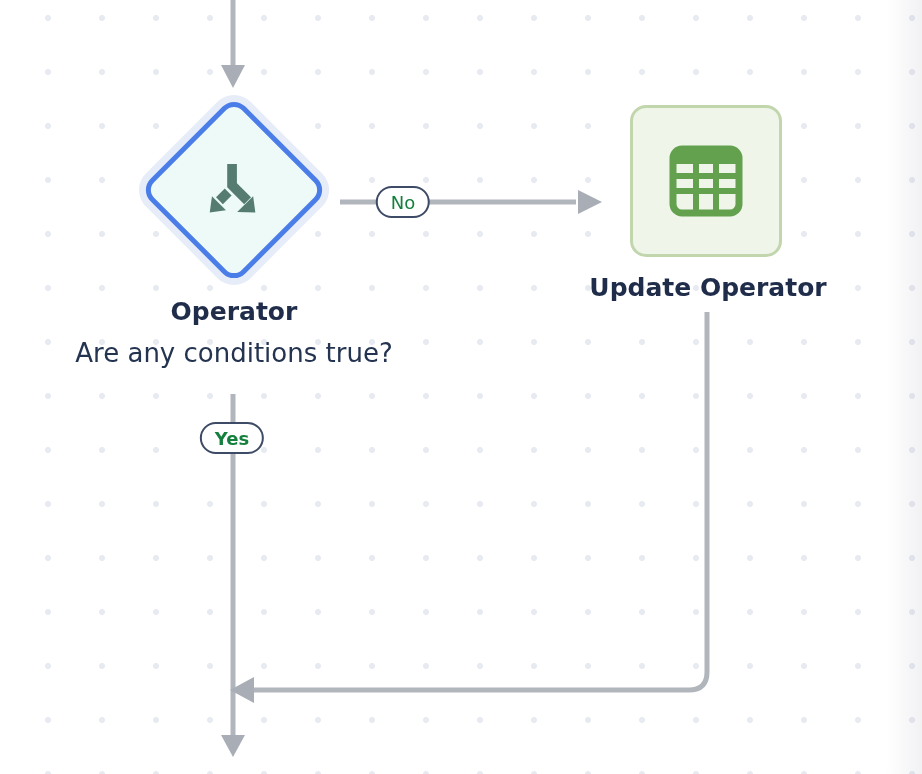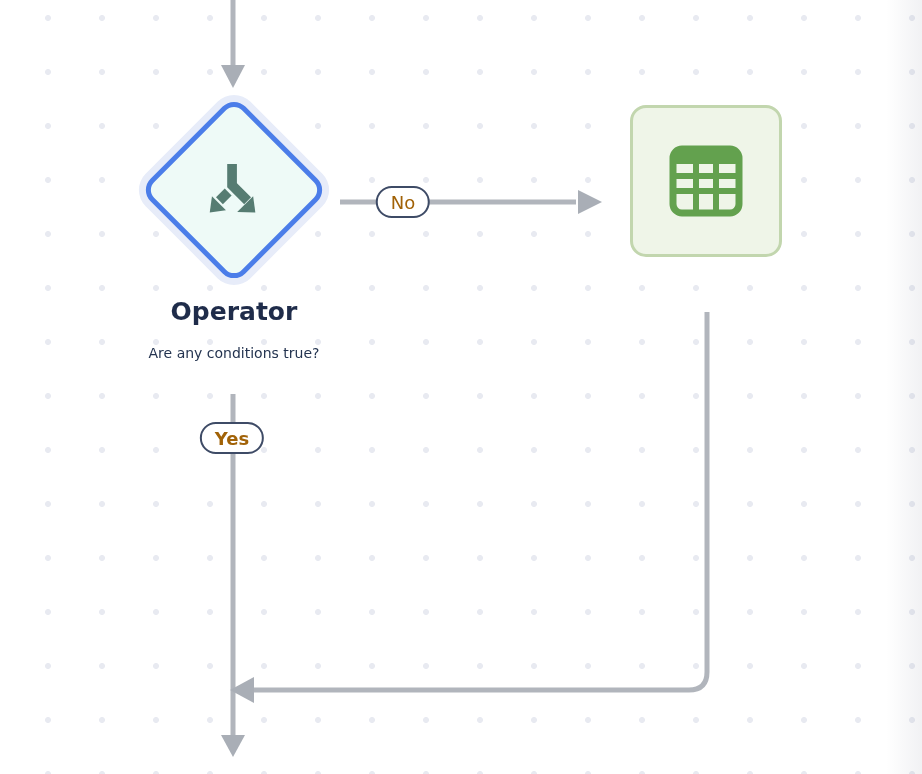--- a/index.html
+++ b/index.html
@@ -44,36 +44,36 @@
     cursor:pointer;
   }
 
   .node-title{
     position:absolute;text-align:center;
     font-size:25px;font-weight:700;color:#1f2c4a;
     line-height:28px;z-index:2;white-space:nowrap;
   }
   .node-subtitle{
     position:absolute;text-align:center;
-    font-size:14px;font-weight:400;color:#243450;
+    font-size:26px;font-weight:400;color:#243450;
     line-height:26px;z-index:2;white-space:nowrap;
   }
   .op-title{left:234px;top:298px;transform:translateX(-50%);}
   .op-subtitle{left:234px;top:340px;transform:translateX(-50%);}
   .update-title{left:708px;top:274px;transform:translateX(-50%);}
 
   .edge-pill{
     position:absolute;z-index:3;
     height:32px;box-sizing:border-box;
     padding:0 13px;
     background:#ffffff;
     border:2px solid #3e4b66;
     border-radius:17px;
     display:inline-flex;align-items:center;justify-content:center;
-    font-size:18px;color:#a16207;
+    font-size:18px;color:#15803d;
     transform:translateX(-50%);
   }
   .pill-no{left:403px;top:186px;}
   .pill-yes{left:232px;top:422px;font-weight:bold;}
 
   .right-fade{
     position:absolute;right:0;top:0;width:36px;height:100%;z-index:4;
     background:linear-gradient(to right,rgba(100,105,130,0),rgba(100,105,130,0.09));
     pointer-events:none;
   }
@@ -116,20 +116,21 @@
     <svg width="74" height="72" viewBox="0 0 74 72">
       <rect x="4" y="4" width="66" height="64" rx="9" fill="none" stroke="#63a14e" stroke-width="7"></rect>
       <rect x="4" y="6" width="66" height="13" rx="4" fill="#63a14e"></rect>
       <line x1="4" y1="31" x2="70" y2="31" stroke="#63a14e" stroke-width="6"></line>
       <line x1="4" y1="46" x2="70" y2="46" stroke="#63a14e" stroke-width="6"></line>
       <line x1="27" y1="19" x2="27" y2="68" stroke="#63a14e" stroke-width="6"></line>
       <line x1="47" y1="19" x2="47" y2="68" stroke="#63a14e" stroke-width="6"></line>
     </svg>
   </div>
 
+  <div class="node-title update-title">Update Operator</div>
 
   <div class="edge-pill pill-no">
     <span>No</span>
   </div>
   <div class="edge-pill pill-yes">
     <span>Yes</span>
   </div>
 
   <div class="right-fade"></div>
 </div>

